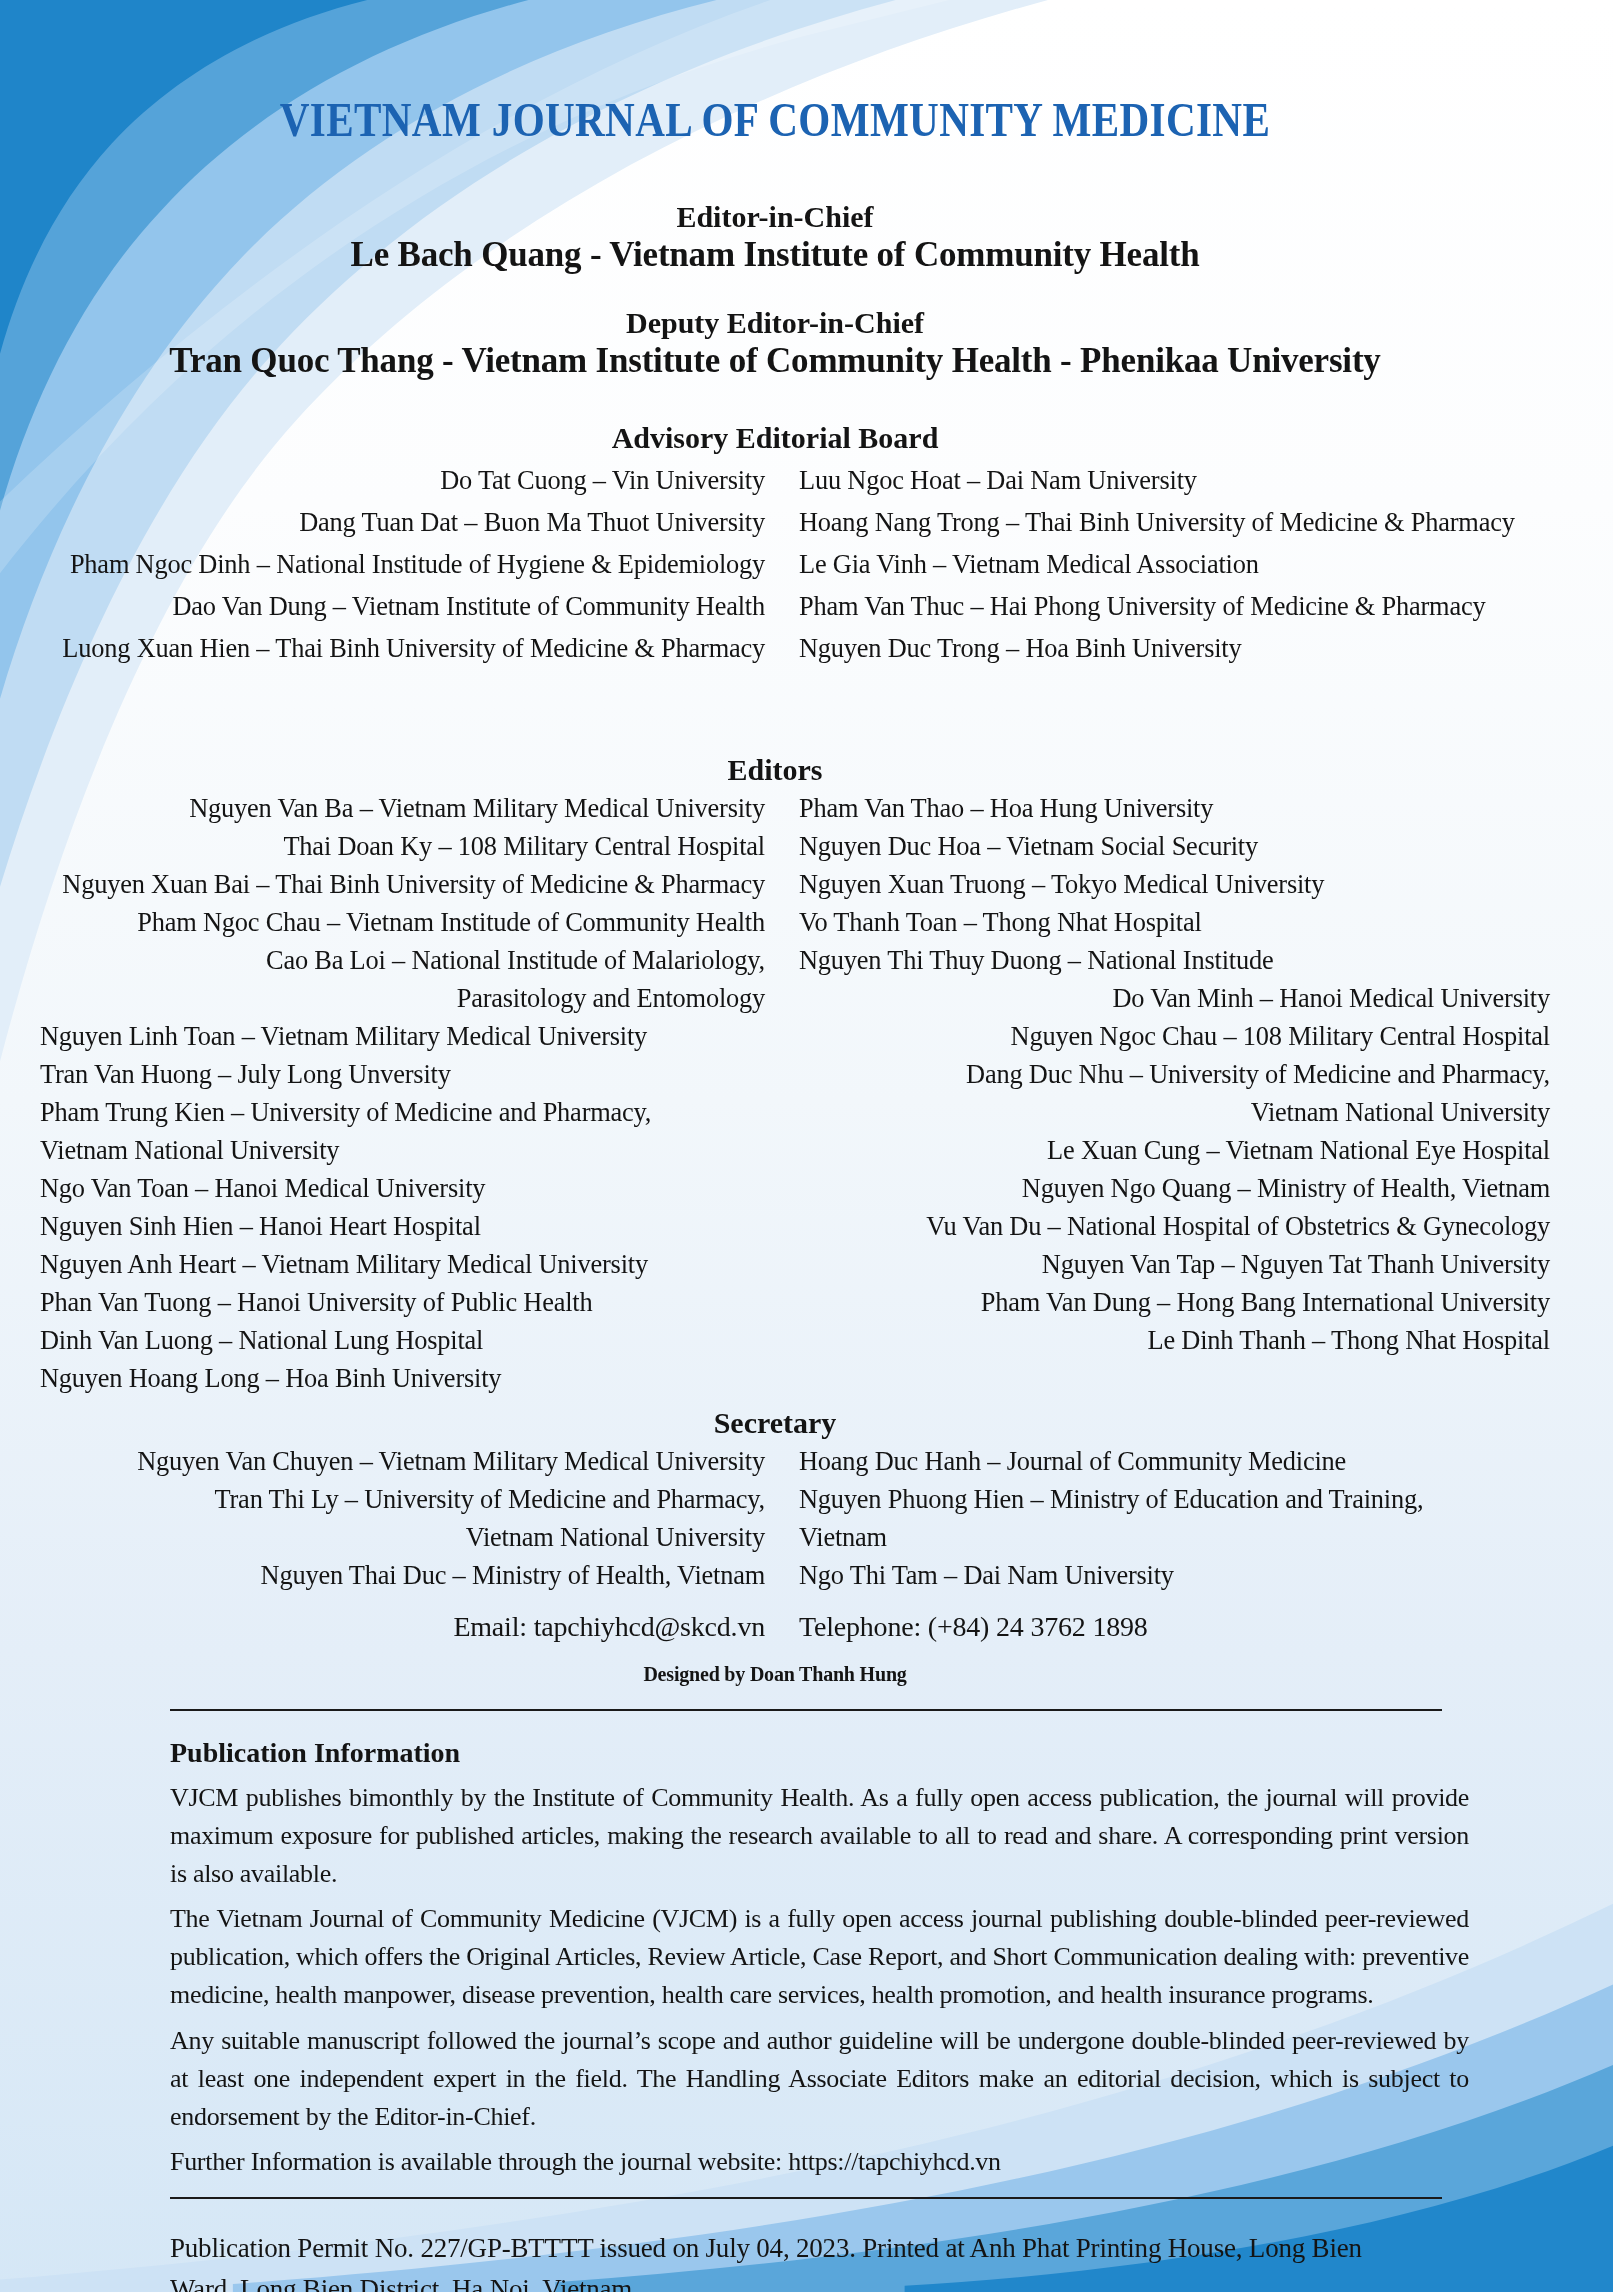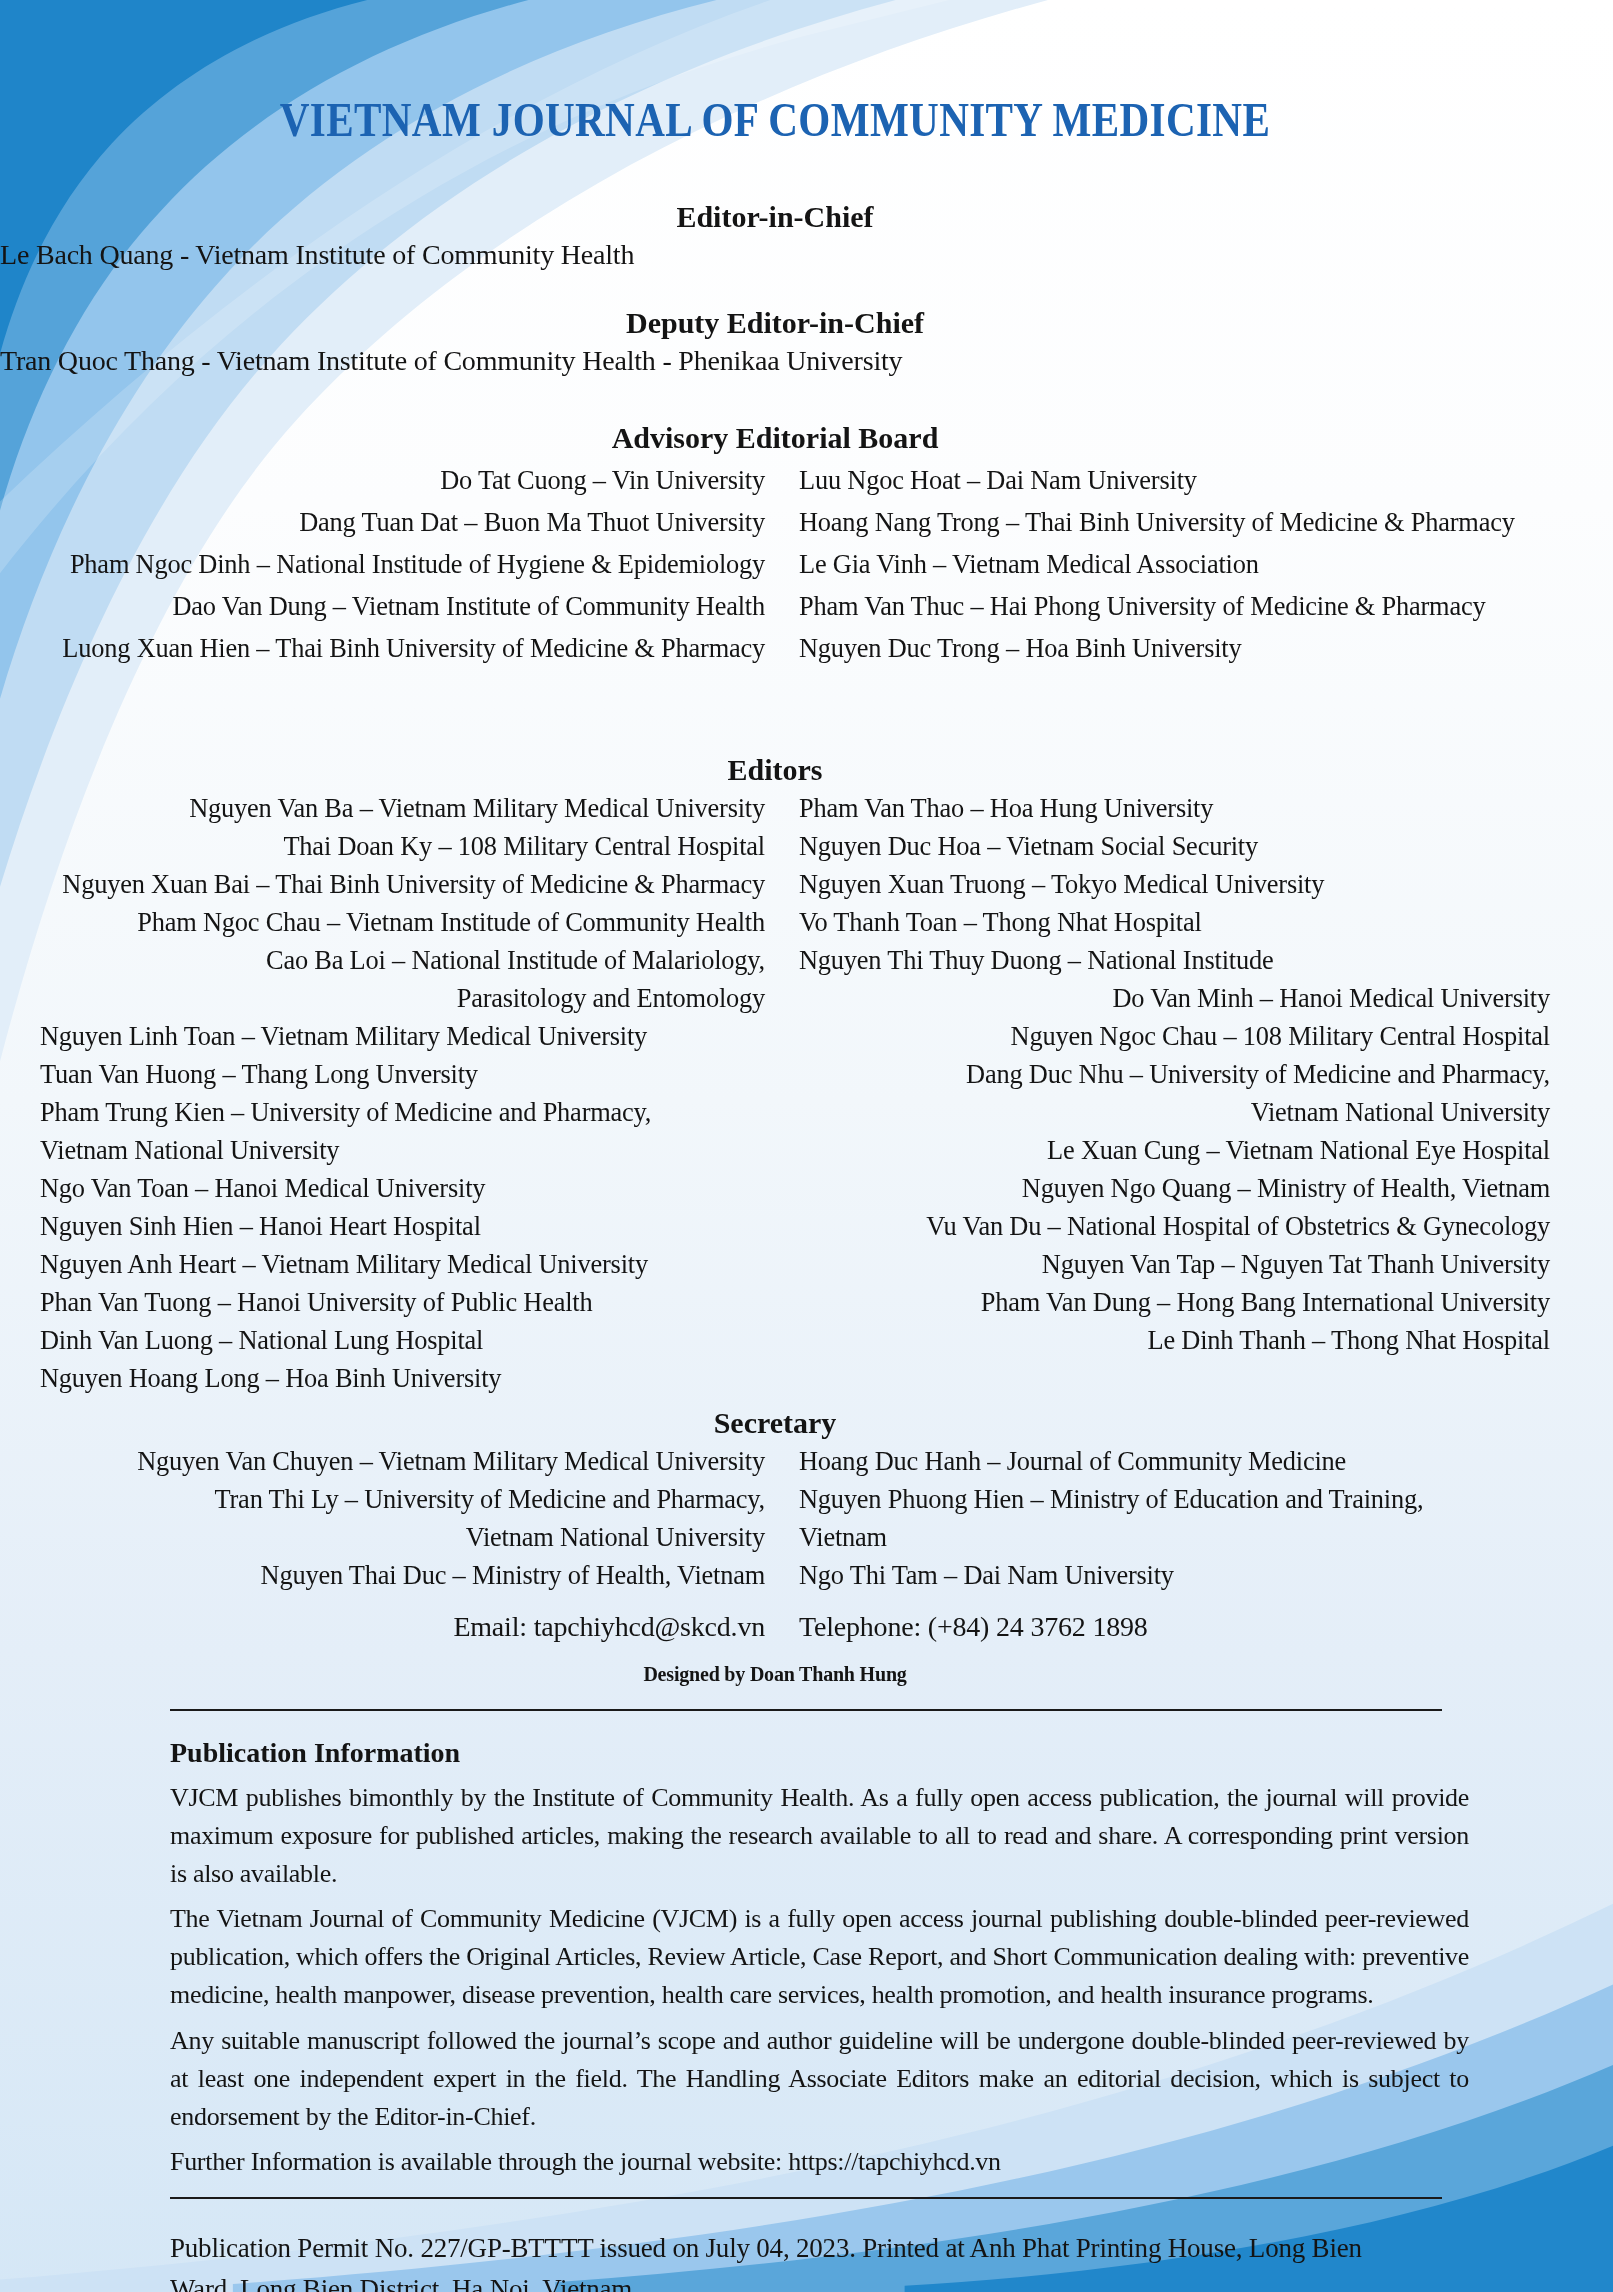--- a/index.html
+++ b/index.html
@@ -8,21 +8,21 @@
     background:linear-gradient(180deg,#ffffff 0%,#fcfdfe 22%,#f2f7fb 48%,#e4eef8 72%,#d5e7f6 100%);
     font-family:"Liberation Serif",serif;color:#141414;
   }
   svg.deco{position:absolute;top:0;left:0;width:100%;height:100%;z-index:1;}
   .content{position:relative;z-index:2;padding-right:64px;}
   .title{
     margin:91px 0 0 0;text-align:center;font-weight:bold;font-size:49px;color:#1c63b2;
     transform:scaleX(.84);transform-origin:50% 50%;white-space:nowrap;letter-spacing:0.4px;
   }
   .h-center{text-align:center;font-weight:bold;font-size:30px;line-height:38px;margin:0;}
-  .c-line{font-size:28px;line-height:38px;letter-spacing:-0.2px;}
+  .c-line{text-align:center;font-size:35px;line-height:38px;letter-spacing:-0.2px;font-weight:bold;}
   .mt-eic{margin-top:50px;}
   .mt-dep{margin-top:30px;}
   .mt-adv{margin-top:39px;}
   .mt-edi{margin-top:82px;}
   .mt-sec{margin-top:7.2px;}
   .cols{
     margin-left:40px;display:grid;grid-template-columns:725px 1fr;column-gap:34px;
     font-size:26.4px;letter-spacing:-0.2px;
   }
   .cols.adv{line-height:42px;margin-top:1.8px;font-family:Liberation Serif, serif;}
@@ -91,21 +91,21 @@
       <div class="lcell">Nguyen Xuan Bai – Thai Binh University of Medicine &amp; Pharmacy</div>
       <div class="rcell">Nguyen Xuan Truong – Tokyo Medical University</div>
       <div class="lcell">Pham Ngoc Chau – Vietnam Institude of Community Health</div>
       <div class="rcell">Vo Thanh Toan – Thong Nhat Hospital</div>
       <div class="lcell">Cao Ba Loi – National Institude of Malariology,</div>
       <div class="rcell">Nguyen Thi Thuy Duong – National Institude</div>
       <div class="lcell">Parasitology and Entomology</div>
       <div class="lcell">Do Van Minh – Hanoi Medical University</div>
       <div class="rcell">Nguyen Linh Toan – Vietnam Military Medical University</div>
       <div class="lcell">Nguyen Ngoc Chau – 108 Military Central Hospital</div>
-      <div class="rcell">Tuan Van Huong – Thang Long Unversity</div>
+      <div class="rcell">Tran Van Huong – July Long Unversity</div>
       <div class="lcell">Dang Duc Nhu – University of Medicine and Pharmacy,</div>
       <div class="rcell">Pham Trung Kien – University of Medicine and Pharmacy,</div>
       <div class="lcell">Vietnam National University</div>
       <div class="rcell">Vietnam National University</div>
       <div class="lcell">Le Xuan Cung – Vietnam National Eye Hospital</div>
       <div class="rcell">Ngo Van Toan – Hanoi Medical University</div>
       <div class="lcell">Nguyen Ngo Quang – Ministry of Health, Vietnam</div>
       <div class="rcell">Nguyen Sinh Hien – Hanoi Heart Hospital</div>
       <div class="lcell">Vu Van Du – National Hospital of Obstetrics &amp; Gynecology</div>
       <div class="rcell">Nguyen Anh Heart – Vietnam Military Medical University</div>

